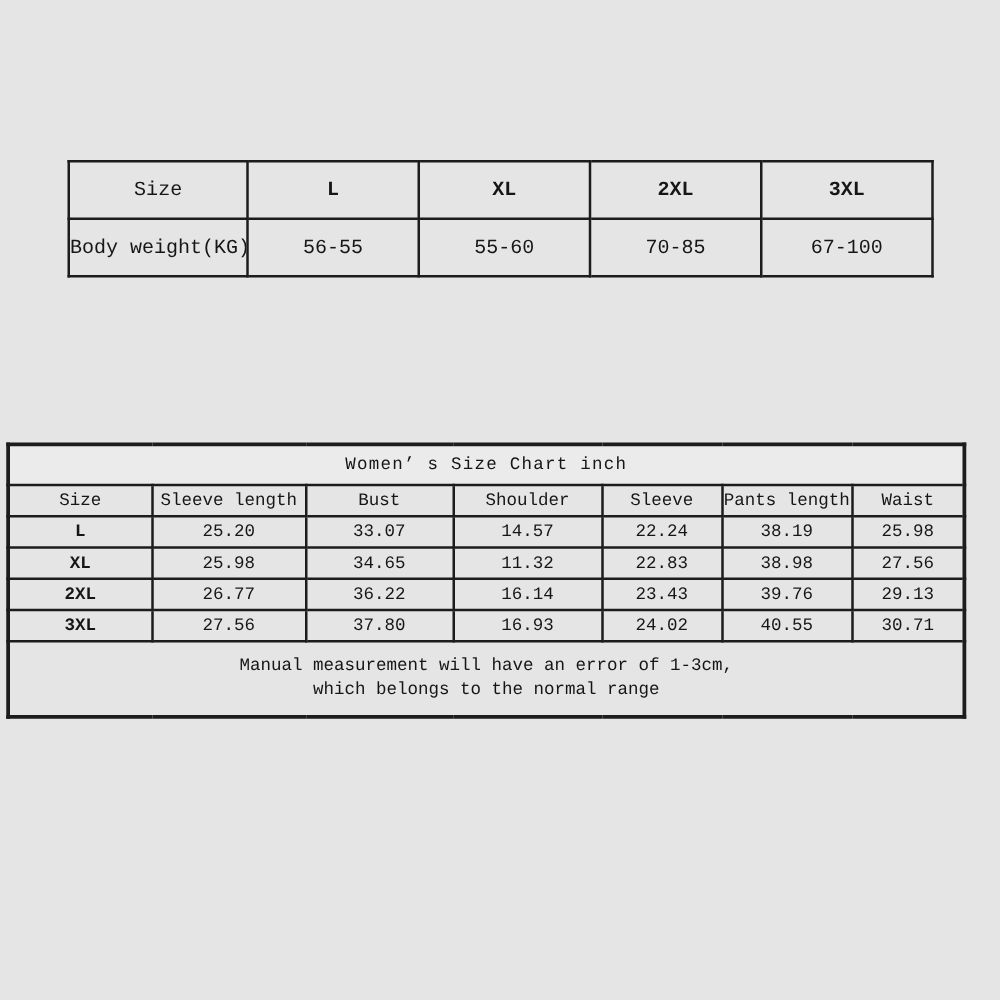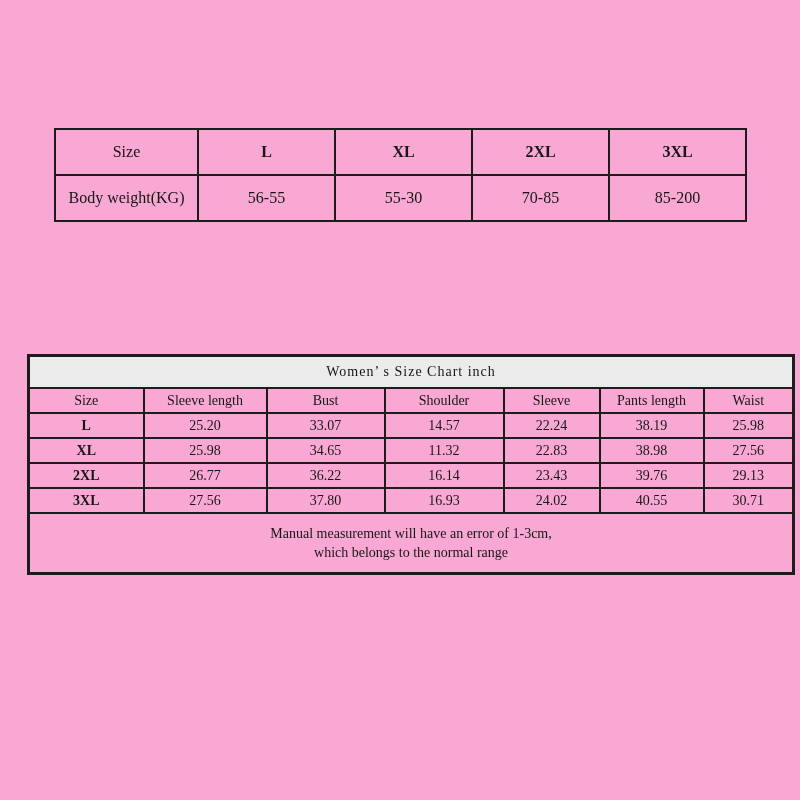--- a/index.html
+++ b/index.html
@@ -10,23 +10,22 @@
   body {
     width: 800px;
     height: 800px;
     font-family: "Liberation Mono", "DejaVu Sans Mono", monospace;
     color: #161616;
   }
   .page {
     position: relative;
     width: 800px;
     height: 800px;
-    background: #f9a8d4;
+    background: #e5e5e5;
     overflow: hidden;
-    font-family: Liberation Serif, serif;
   }
 
   
   .table-cm {
     position: absolute;
     left: 54px;
     top: 128px;
     width: 691px;
     border-collapse: collapse;
     table-layout: fixed;
@@ -44,21 +43,21 @@
   .table-cm tr { height: 46px; }
   .cm-size-header {
     font-size: 20px;
     font-weight: bold;
   }
   .cm-label-cell { font-size: 16px; }
 
   
   .table-inch {
     position: absolute;
-    left: 27px;
+    left: 5px;
     top: 354px;
     width: 765px;
     border-collapse: collapse;
     table-layout: fixed;
     border: 3px solid #1c1c1c;
   }
   .table-inch td {
     border: 2px solid #1c1c1c;
     text-align: center;
     vertical-align: middle;
@@ -104,23 +103,23 @@
       <tr>
         <td class="cm-label-cell">Size</td>
         <td class="cm-size-header">L</td>
         <td class="cm-size-header">XL</td>
         <td class="cm-size-header">2XL</td>
         <td class="cm-size-header">3XL</td>
       </tr>
       <tr>
         <td class="cm-label-cell">Body weight(KG)</td>
         <td>56-55</td>
-        <td>55-30</td>
+        <td>55-60</td>
         <td>70-85</td>
-        <td>85-200</td>
+        <td>67-100</td>
       </tr>
     </tbody>
   </table>
 
   <table class="table-inch">
     <colgroup>
       <col style="width:115px">
       <col style="width:123px">
       <col style="width:118px">
       <col style="width:119px">

